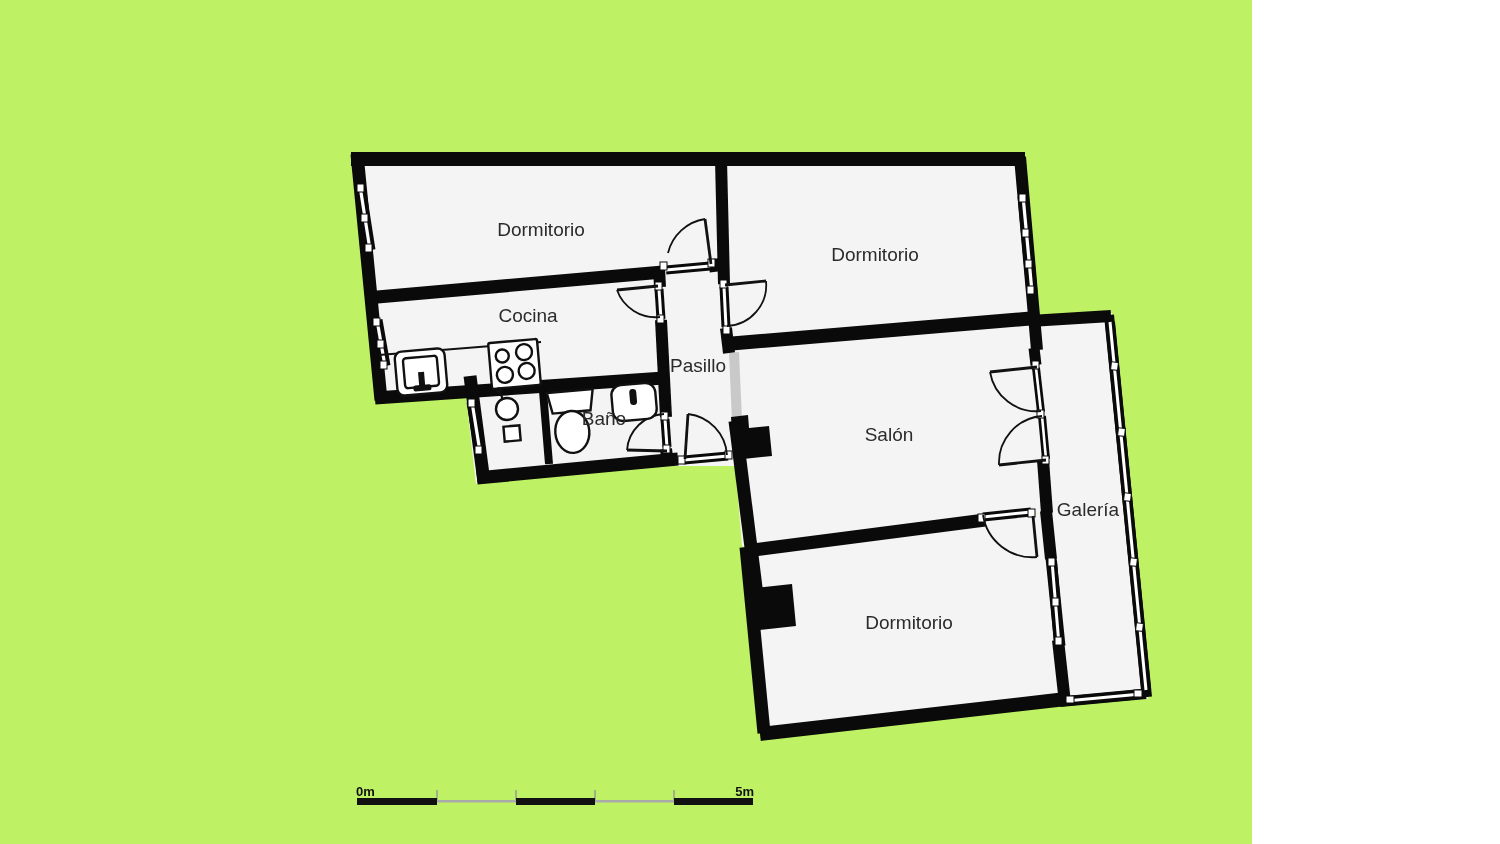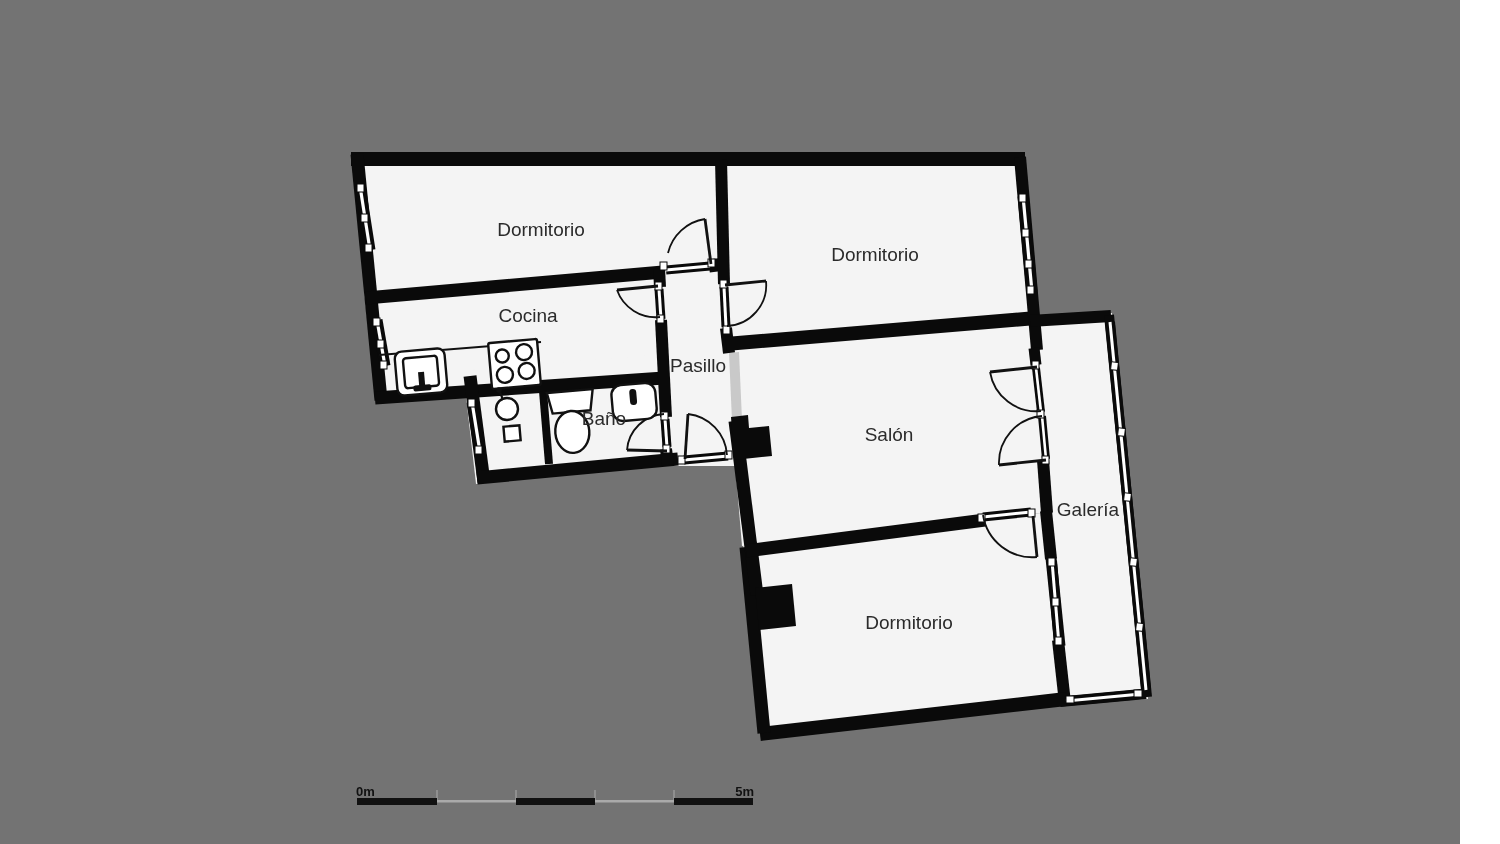--- a/index.html
+++ b/index.html
@@ -1,16 +1,16 @@
 <!DOCTYPE html>
 <html><head>
 <meta charset="utf-8">
 <style>
   html,body{margin:0;padding:0;background:#ffffff;}
-  .canvas{position:relative;width:1460px;height:844px;background:#737373;overflow:hidden;text-align:center;}
+  .canvas{position:relative;width:1252px;height:844px;background:#bef264;overflow:hidden;text-align:center;}
   svg{display:block;}
   .room-label{font-family:"Liberation Sans",sans-serif;font-size:19px;fill:#2b2b2b;}
   .scale-label{font-family:"Liberation Sans",sans-serif;font-size:13px;font-weight:700;fill:#111;}
   .wall{stroke:#0a0a0a;fill:none;stroke-linecap:butt;}
   .win-b{stroke:#0a0a0a;fill:none;}
   .win-w{stroke:#ffffff;fill:none;}
   .jamb{fill:#ffffff;stroke:#0a0a0a;stroke-width:1;}
   .arc{stroke:#111;stroke-width:1.8;fill:none;}
   .leaf{stroke:#111;stroke-width:2.8;fill:none;}
   .fix{stroke:#111;stroke-width:2.4;fill:#ffffff;}

